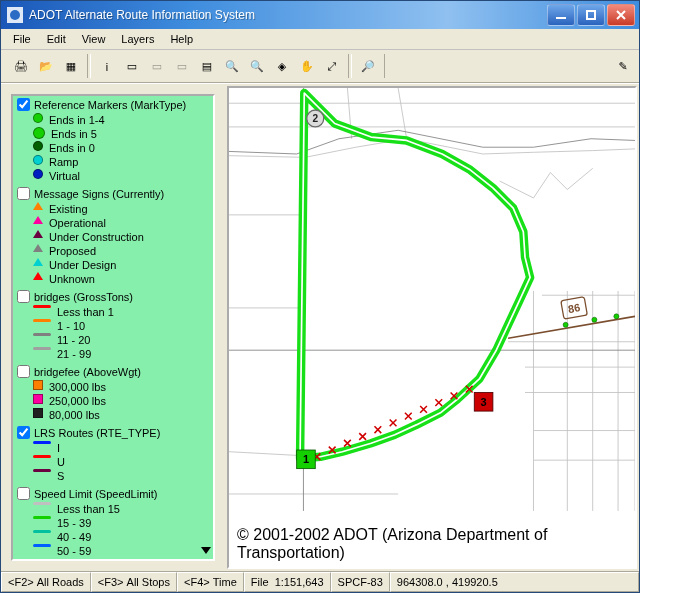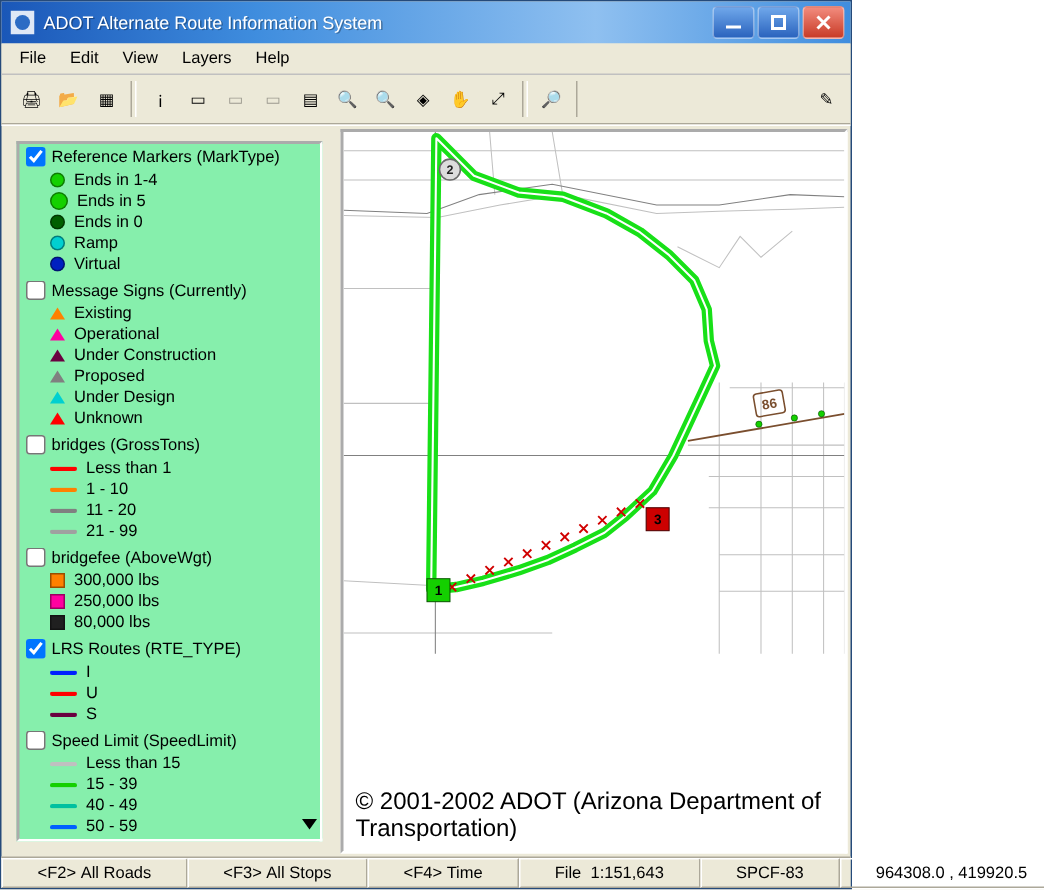--- a/index.html
+++ b/index.html
@@ -1,16 +1,16 @@
 <!DOCTYPE html>
 <html><head>
 <meta charset="utf-8">
 <style>
 html,body{margin:0;padding:0;font-family:Tahoma,Arial,sans-serif;font-size:11px;color:#000;background:#fff}
-.window{width:568px;height:593px;box-sizing:border-box;border:1px solid #254a7a;background:#ece9d8;position:relative;display:flex;flex-direction:column}
+.window{width:640px;height:593px;box-sizing:border-box;border:1px solid #254a7a;background:#ece9d8;position:relative;display:flex;flex-direction:column}
 
 .titlebar{height:28px;background:linear-gradient(90deg,#1a57b8 0%,#3f8dde 30%,#8fc0f0 70%,#3f8dde 100%);display:flex;align-items:center;color:#fff;font-size:12px}
 .titlebar .icon{width:16px;height:16px;margin:0 6px 0 6px}
 .titlebar-title{flex:1;text-shadow:1px 1px 0 rgba(0,0,0,.3)}
 .winbtns{display:flex;gap:2px;margin-right:4px}
 .winbtn{width:26px;height:20px;border:1px solid rgba(255,255,255,.4);border-radius:3px;display:flex;align-items:center;justify-content:center;color:#fff;font-family:Arial;font-weight:bold}
 .winbtn.min,.winbtn.max{background:linear-gradient(#6fa7ea,#2a63bd)}
 .winbtn.close{background:linear-gradient(#f28b7d,#c83b27)}
 .winbtn svg{pointer-events:none}
 
@@ -24,38 +24,38 @@
 .tbtn.disabled{opacity:.35;pointer-events:none}
 .tbspacer{flex:1}
 
 .body{flex:1;display:flex;min-height:0;border-top:1px solid #fff}
 
 .legend{width:200px;border:2px inset #fff;background:#86efac;margin:10px;overflow:auto;position:relative}
 .lg-group{margin:2px 4px 4px 4px}
 .lg-group-head{display:flex;align-items:center;gap:4px}
 .lg-group-head input{margin:0}
 .lg-items{margin:2px 0 4px 16px}
-.lg-item{display:flex;align-items:center;gap:6px;line-height:14px}
+.lg-item{display:flex;gap:6px;line-height:14px}
 .sw{display:inline-block;width:14px;height:10px}
 .sw.circle{width:8px;height:8px;border-radius:50%}
 .sw.tri{width:0;height:0;border-left:5px solid transparent;border-right:5px solid transparent;border-bottom:8px solid}
 .sw.sq{width:8px;height:8px}
 .sw.line{height:0;border-top:3px solid;border-radius:2px;width:18px}
 .scrollhint{position:absolute;right:2px;bottom:2px}
 
 .mappanel{flex:1;margin:2px;border:2px inset #fff;background:#fff;position:relative;overflow:hidden}
 .mappanel svg{position:absolute;inset:0}
 .routept{fill:#dcdcdc;stroke:#6a6a6a;stroke-width:1.5}
 .routept-red{fill:#cc0000;stroke:#4d0000;stroke-width:1}
 .routept-green{fill:#14d000;stroke:#0a5a00;stroke-width:1}
 .routept text,.routelbl{font-family:Arial;font-weight:bold;text-anchor:middle;dominant-baseline:middle}
 .copyright{position:absolute;left:6px;bottom:4px;font-size:16px;background:rgba(255,255,255,.85);padding:1px 2px}
 
 .statusbar{height:20px;border-top:1px solid #aca899;display:flex;align-items:stretch;background:#ece9d8}
-.sbcell{border:1px solid #aca899;border-top-color:#fff;border-left-color:#fff;padding:2px 23px;display:flex;align-items:center;white-space:nowrap}
+.sbcell{border:1px solid #aca899;border-top-color:#fff;border-left-color:#fff;padding:2px 6px;display:flex;align-items:center;white-space:nowrap}
 .sbcell.big{flex:1}
 </style>
 </head>
 <body>
 
 <div class="window">
 
   <div class="titlebar">
     <span class="icon">
       <svg viewBox="0 0 16 16" width="16" height="16">

